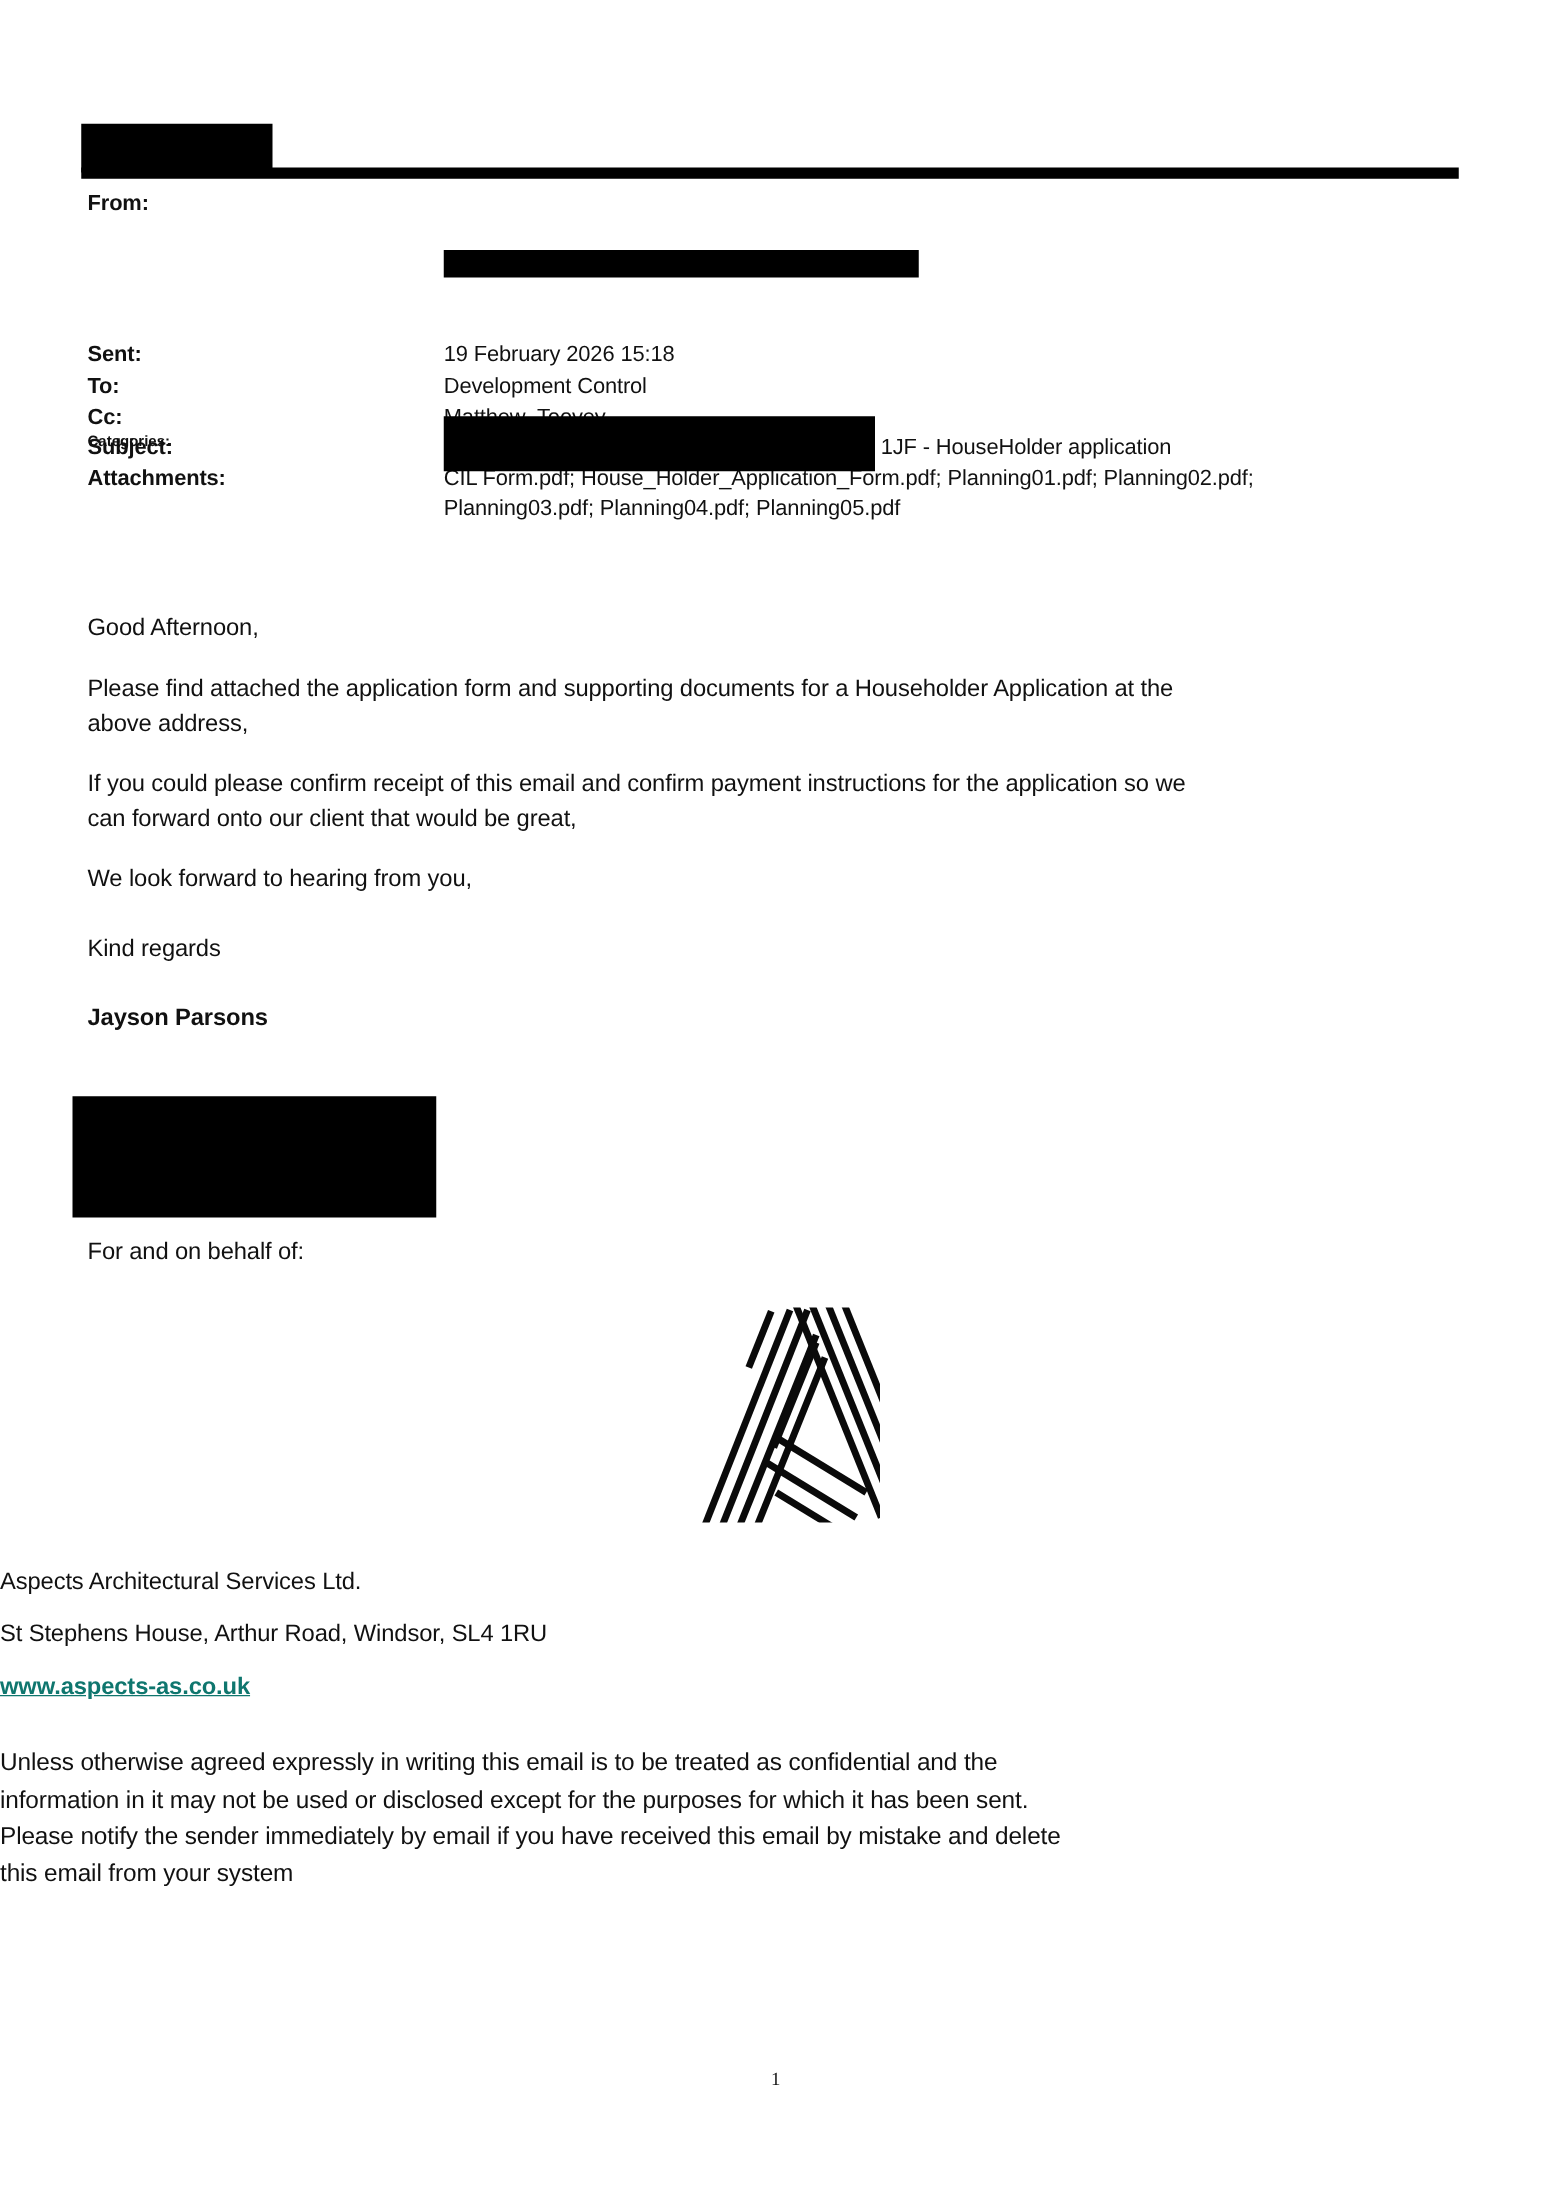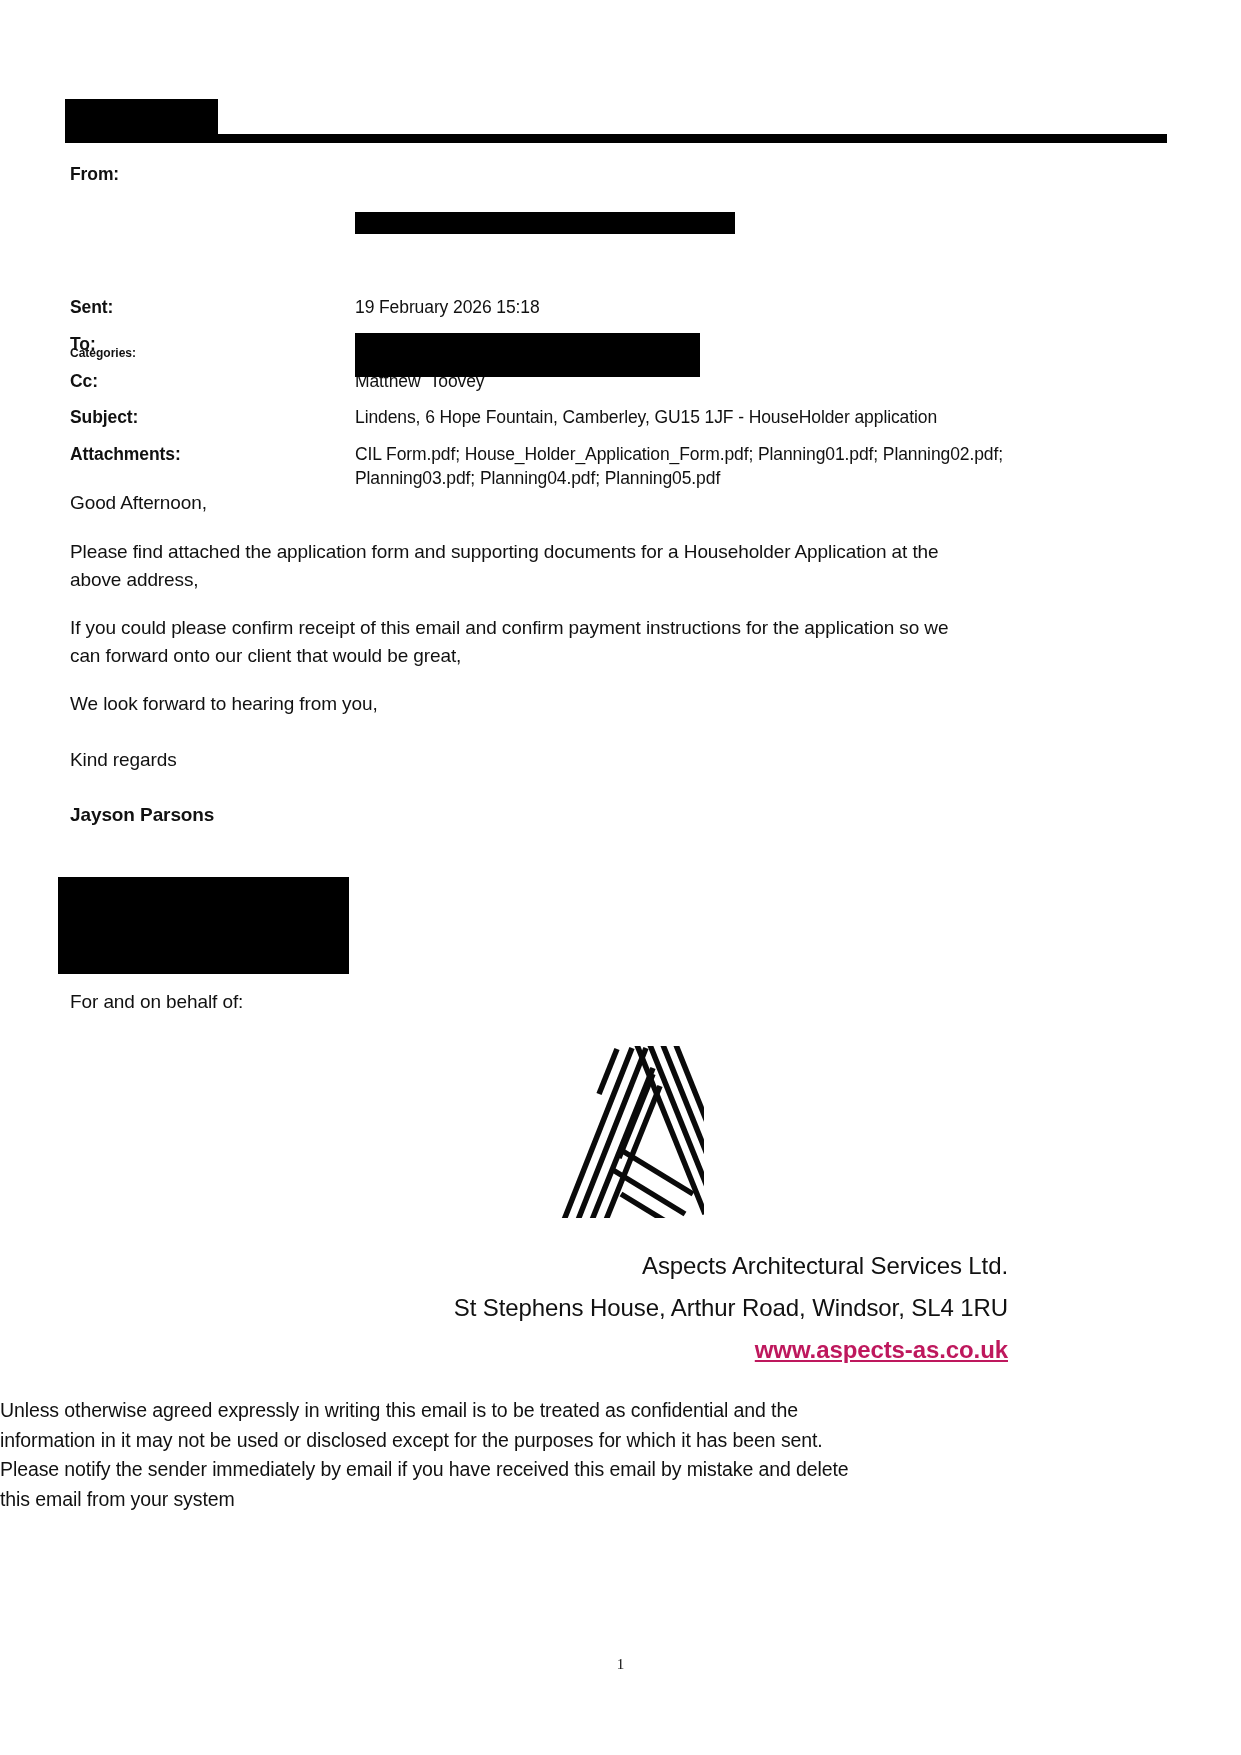--- a/index.html
+++ b/index.html
@@ -11,38 +11,38 @@
     font-family:"Liberation Sans", sans-serif;
     color:#111111;
     overflow:hidden;
   }
   .redact{background:#000000;position:absolute;}
   
   .hdr{
     position:absolute;left:70px;top:150px;width:1105px;
     font-size:17.5px;line-height:24.6px;letter-spacing:-0.1px;
   }
-  .hdr-row{display:flex;align-items:flex-start;margin-top:12px;}
+  .hdr-row{display:flex;align-items:flex-start;}
   .hdr-label{width:285px;flex:0 0 285px;font-weight:700;}
   .hdr-value{white-space:pre-wrap;}
   .from-redact{display:block;width:380px;height:22px;background:#000000;margin-top:1px;}
   .cat-block{position:absolute;left:70px;top:333px;display:flex;font-size:12px;}
   .cat-label{width:285px;flex:0 0 285px;font-weight:700;padding-top:13px;}
   .cat-redact{width:345px;height:44px;background:#000000;}
   
   .bodytxt{
     position:absolute;left:70px;width:1110px;
     font-size:19px;line-height:28px;letter-spacing:-0.1px;
     white-space:pre-wrap;
   }
   .bold{font-weight:700;}
   
   .centerline{
-    position:absolute;left:0;width:1008px;text-align:right;
-    font-size:24px;line-height:27px;letter-spacing:-0.1px;
+    position:absolute;left:0;width:1008px;text-align:left;
+    font-size:19px;line-height:27px;letter-spacing:-0.1px;
   }
   .weblink{
     font-weight:700;text-decoration:underline;cursor:pointer;
   }
   .disclaimer{
     position:absolute;left:0;width:1241px;text-align:left;
     font-size:19.5px;line-height:29.5px;letter-spacing:-0.1px;
     white-space:pre-wrap;
   }
   .pagenum{
@@ -128,21 +128,21 @@
         <line x1="60" y1="104" x2="132" y2="148"></line>
         <line x1="52" y1="124" x2="124" y2="168"></line>
         <line x1="60" y1="148" x2="132" y2="192"></line>
       </g>
     </svg>
   </div>
 
   <div class="centerline" style="top:1252px;">Aspects Architectural Services Ltd.</div>
   <div class="centerline" style="top:1294px;">St Stephens House, Arthur Road, Windsor, SL4 1RU</div>
   <div class="centerline" style="top:1336px;">
-    <span class="weblink" style="color:#be185d;">www.aspects-as.co.uk</span>
+    <span class="weblink" style="color:#0f766e;">www.aspects-as.co.uk</span>
   </div>
 
   <div class="disclaimer" style="top:1396px;">Unless otherwise agreed expressly in writing this email is to be treated as confidential and the
 information in it may not be used or disclosed except for the purposes for which it has been sent.
 Please notify the sender immediately by email if you have received this email by mistake and delete
 this email from your system</div>
 
   <div class="pagenum" style="top:1656px;">1</div>
 
 </div>

